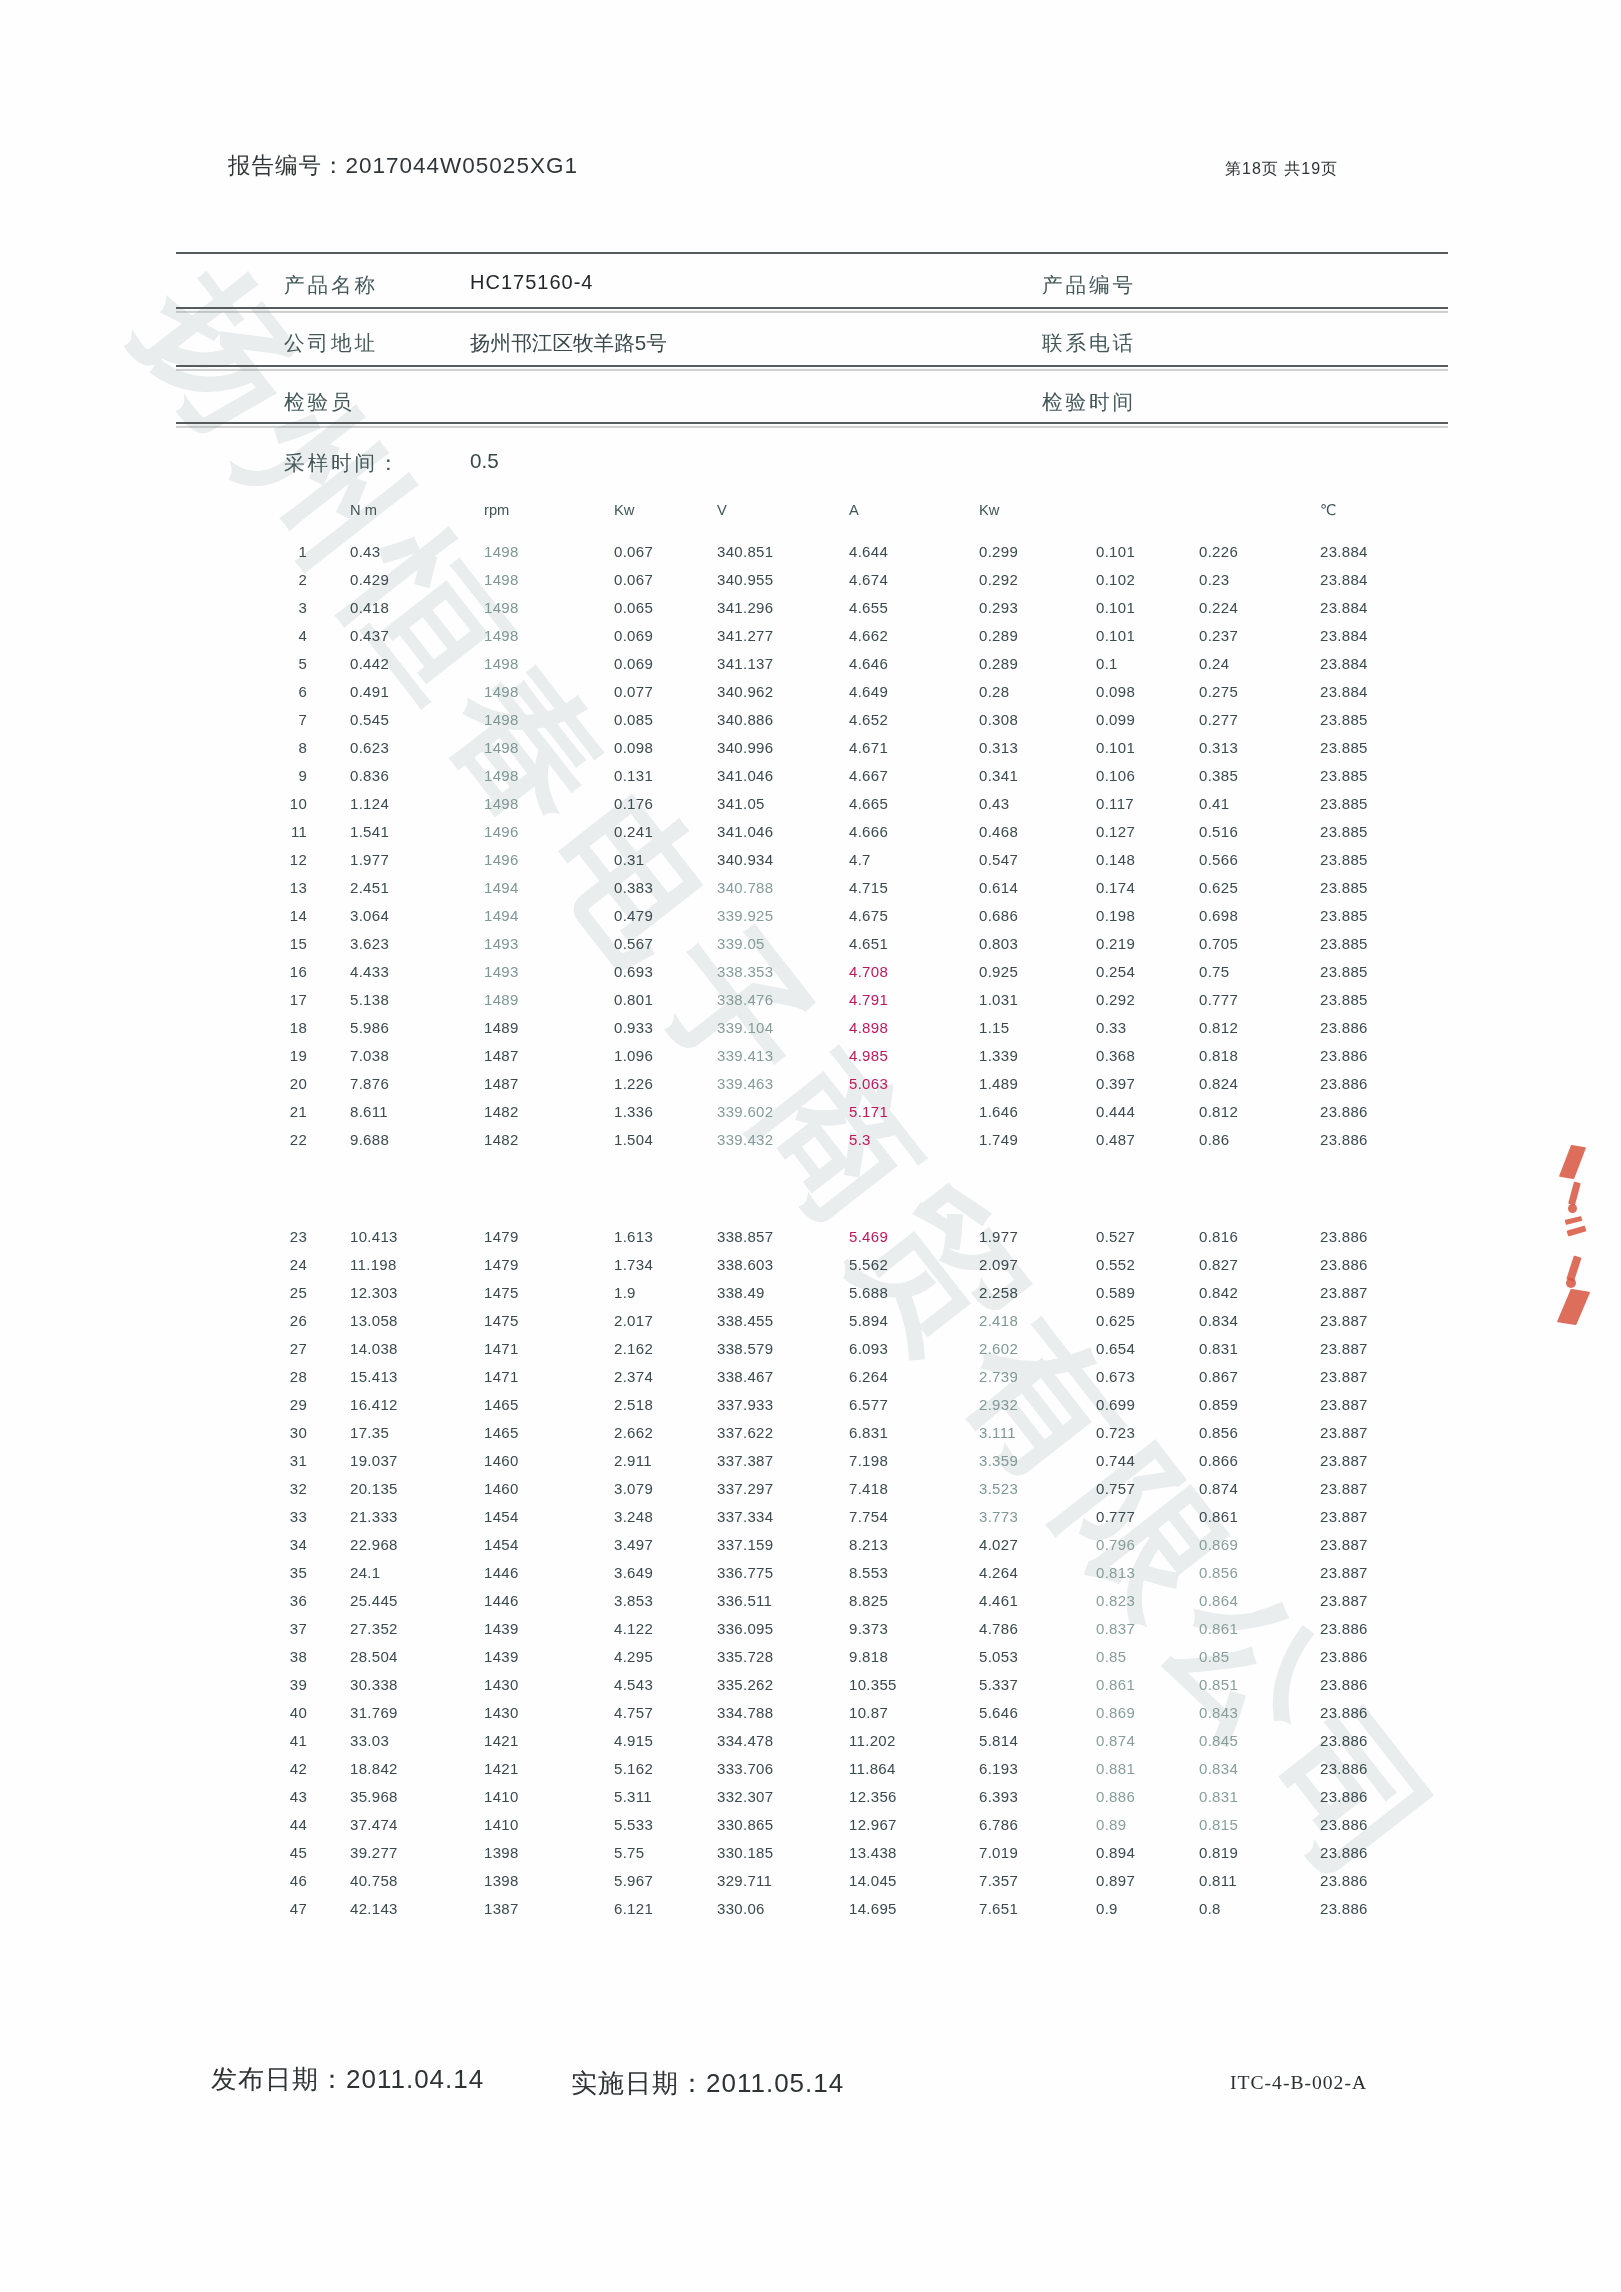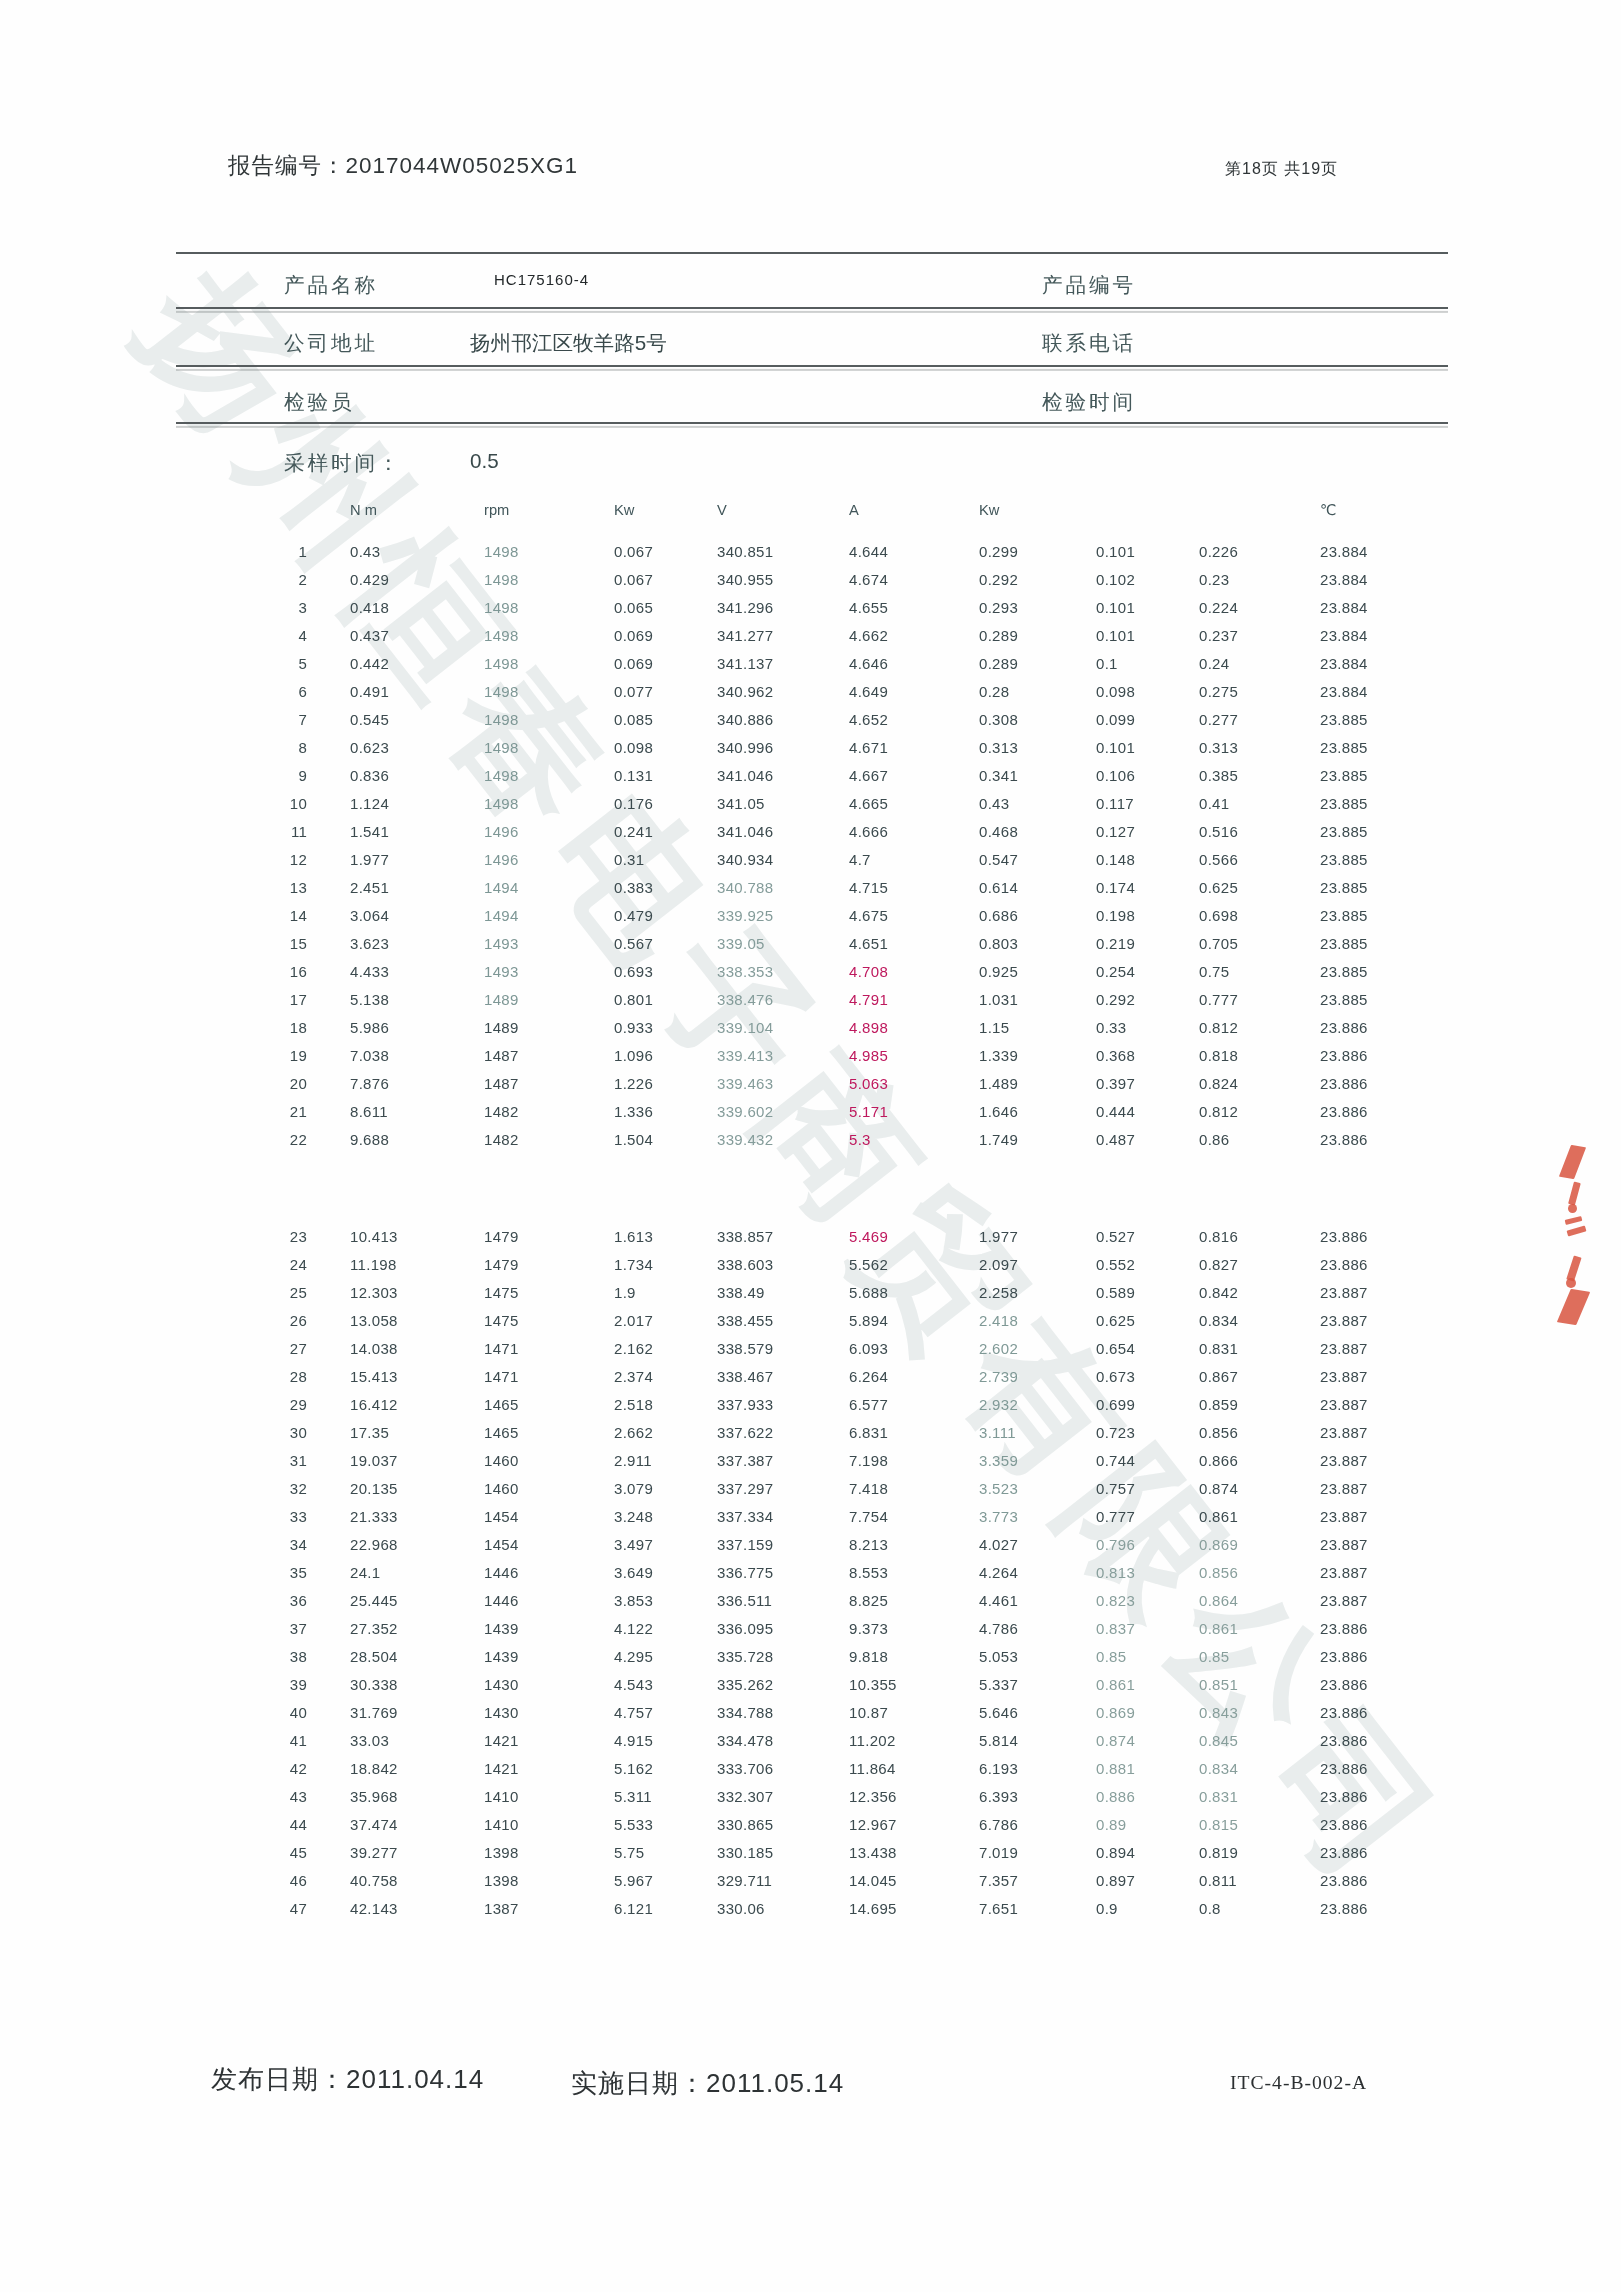--- a/index.html
+++ b/index.html
@@ -16,21 +16,21 @@
   
   .report-no{left:228px;top:150px;font-size:22.5px;color:#303638;letter-spacing:1px;}
   .page-ind{left:1225px;top:159px;font-size:16px;color:#2f3537;letter-spacing:1px;}
 
   
   .hline{position:absolute;left:176px;width:1272px;height:2px;background:#565c5e;}
   .hline.dbl{box-shadow:0 3.9px 0 rgba(125,132,132,0.38);}
   .l1{top:252px}.l2{top:307px}.l3{top:365px}.l4{top:422px}
   .flabel{font-size:20.6px;color:#44585a;letter-spacing:2.9px;}
   .fval{font-size:20.6px;color:#39494b;}
-  .prod-name{font-size:15px;color:#23282a;letter-spacing:1px;margin-left:24px;}
+  .prod-name{font-size:20px;color:#23282a;letter-spacing:1px;}
   .r1{top:271px}.r2{top:329px}.r3{top:388px}.r4{top:449px}
   .cL{left:284px}.cV{left:470px}.cR{left:1042px}
 
   
   .table-wrap{position:absolute;left:229px;top:495px;}
   .trow,.thead,.tunits{
     display:grid;
     grid-template-columns:82px 134px 130px 103px 132px 130px 117px 103px 121px 98px;
     align-items:center;
   }

